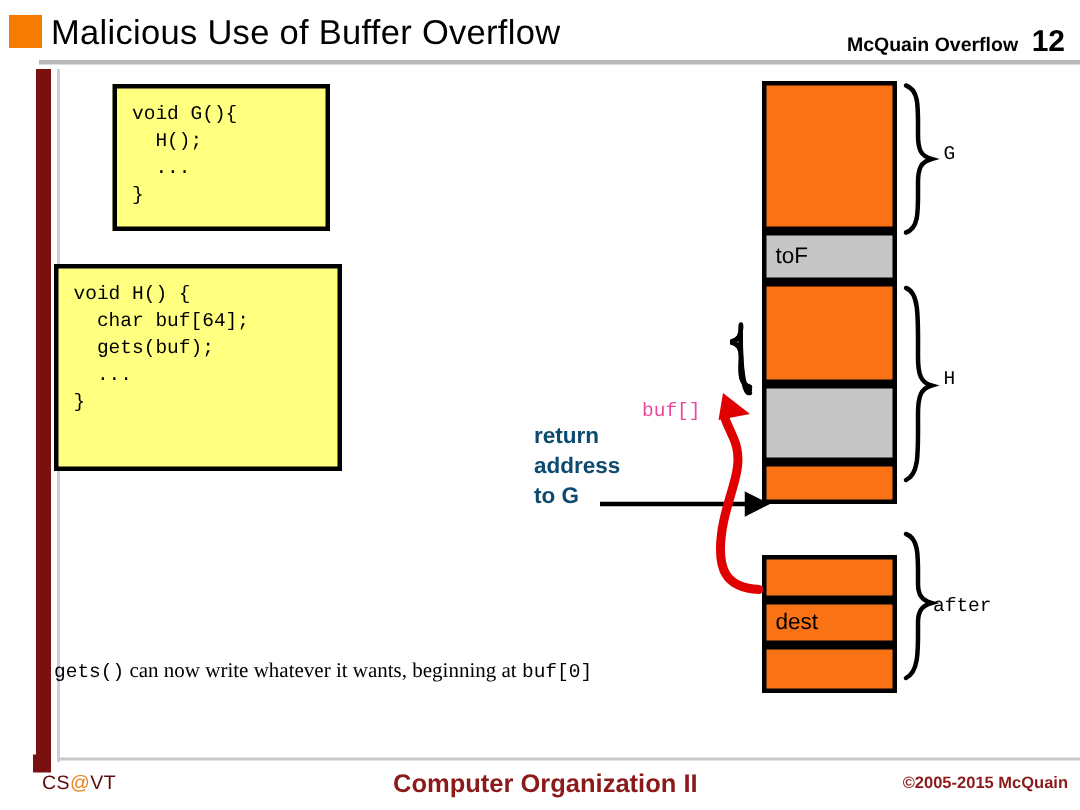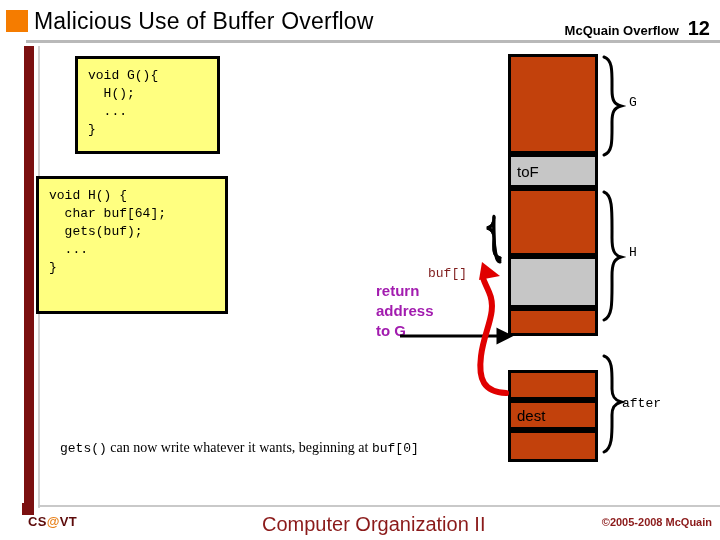--- a/index.html
+++ b/index.html
@@ -60,21 +60,21 @@
   }
   #code-g{left:40px;top:56px;width:145px;height:98px;margin-left:35px;}
   #code-h{left:36px;top:176px;width:192px;height:138px;}
 
   
   .stack-wrap{position:absolute;left:508px;top:54px;width:90px;height:404px;}
   .cell{
     position:absolute;left:0;width:90px;
     box-sizing:border-box;
     border:3px solid #000;
-    background:#c2410c;
+    background:#f97316;
   }
   .cell.gray{background:#C6C6C6;}
   .cell .lbl{
     position:absolute;left:6px;top:50%;transform:translateY(-50%);
     font-size:15px;color:#000;font-family:"Liberation Sans",sans-serif;
     line-height:1;
   }
 
   
   .stack-caption{
@@ -85,51 +85,50 @@
     font-family:"Liberation Mono",monospace;font-weight:normal;font-size:14px;
   }
   .rlabel{
     position:absolute;font-family:"Liberation Mono",monospace;
     font-size:13px;color:#000;white-space:nowrap;
   }
 
   
   .buf-label{
     position:absolute;left:428px;top:266px;
-    font-family:"Liberation Mono",monospace;font-size:13px;color:#7f1d1d;
+    font-family:"Liberation Mono",monospace;font-size:13px;color:#ec4899;
   }
 
   
   .ret-text{
     position:absolute;left:356px;top:281px;
-    font-size:15px;font-weight:bold;line-height:20px;color:#a21caf;
+    font-size:15px;font-weight:bold;line-height:20px;color:#0c4a6e;
     white-space:pre-line;
-    margin-left:20px;
   }
 
   
   .note{
-    position:absolute;left:60px;top:440px;
+    position:absolute;left:36px;top:440px;
     font-family:"Liberation Serif",serif;font-size:14px;color:#000;
     white-space:nowrap;
   }
   .note .mono{font-family:"Liberation Mono",monospace;font-size:13px;}
 
   
   .footer-rule{
     position:absolute;left:38px;top:505px;width:682px;height:2px;background:#c9c9c9;
   }
   .foot-left{
     position:absolute;left:28px;top:514px;
-    font-size:13px;font-weight:bold;color:#5C0A0A;letter-spacing:.3px;
+    font-size:13px;font-weight:normal;color:#5C0A0A;letter-spacing:.3px;
   }
   .foot-left .at{color:#E8811A;}
   .foot-center{
     position:absolute;left:262px;top:513px;
-    font-size:20px;font-weight:normal;color:#8B1A1A;white-space:nowrap;
+    font-size:17px;font-weight:bold;color:#8B1A1A;white-space:nowrap;
   }
   .foot-right{
     position:absolute;right:8px;top:516px;
     font-size:11px;font-weight:bold;color:#8B1A1A;white-space:nowrap;
   }
 
   svg.overlay{position:absolute;left:0;top:0;width:720px;height:540px;pointer-events:none;}
 </style>
 </head>
 <body>
@@ -233,15 +232,15 @@
     </g>
   </svg>
 
   <div class="note">
     <span class="mono">gets()</span><span> can now write whatever it wants, beginning at </span><span class="mono">buf[0]</span>
   </div>
 
   <div class="footer-rule"></div>
   <div class="foot-left"><span>CS</span><span class="at">@</span><span>VT</span></div>
   <div class="foot-center">Computer Organization II</div>
-  <div class="foot-right">©2005-2008 McQuain</div>
+  <div class="foot-right">©2005-2015 McQuain</div>
 
 </div>
 
 </body></html>

